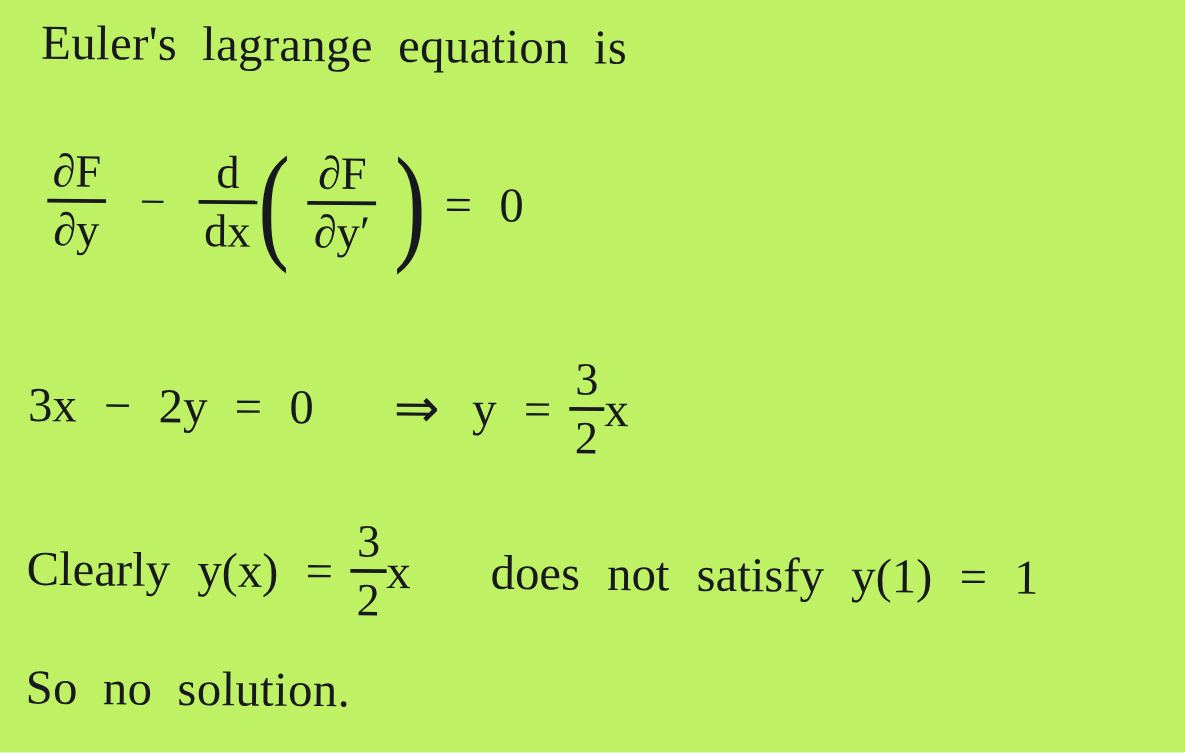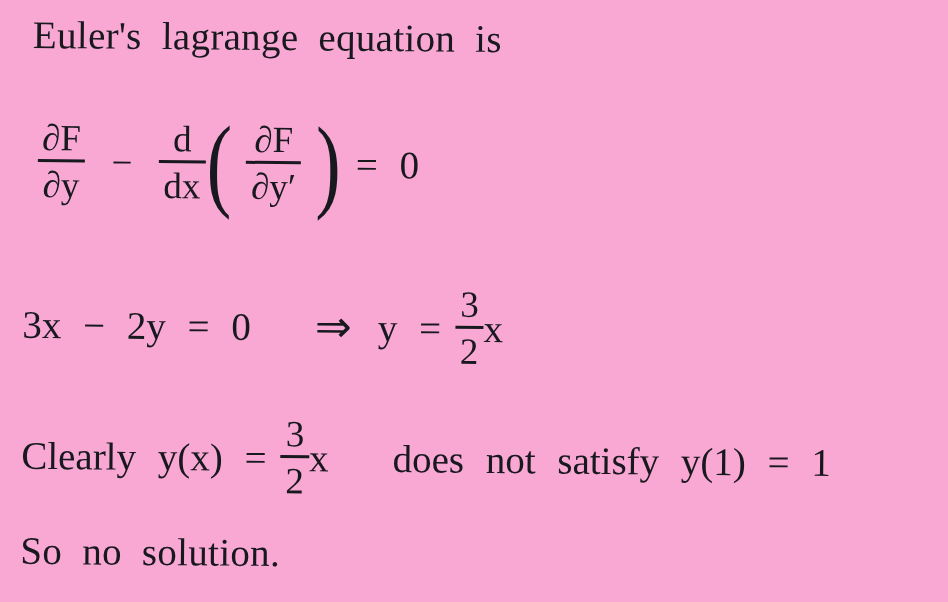--- a/index.html
+++ b/index.html
@@ -5,21 +5,21 @@
   * { margin: 0; padding: 0; box-sizing: border-box; }
   html, body {
     width: 948px; height: 602px;
     background: #fdfdfc;
     overflow: hidden;
     font-family: "Liberation Serif", serif;
   }
   .page {
     position: relative;
     width: 948px; height: 602px;
-    background: #f9a8d4;
+    background: #bef264;
     color: #18181f;
   }
   .content {
     position: absolute; inset: 0;
     transform: rotate(0.5deg);
     transform-origin: 40px 30px;
   }
   .line { position: absolute; white-space: nowrap; color: #18181f; }
 
   

